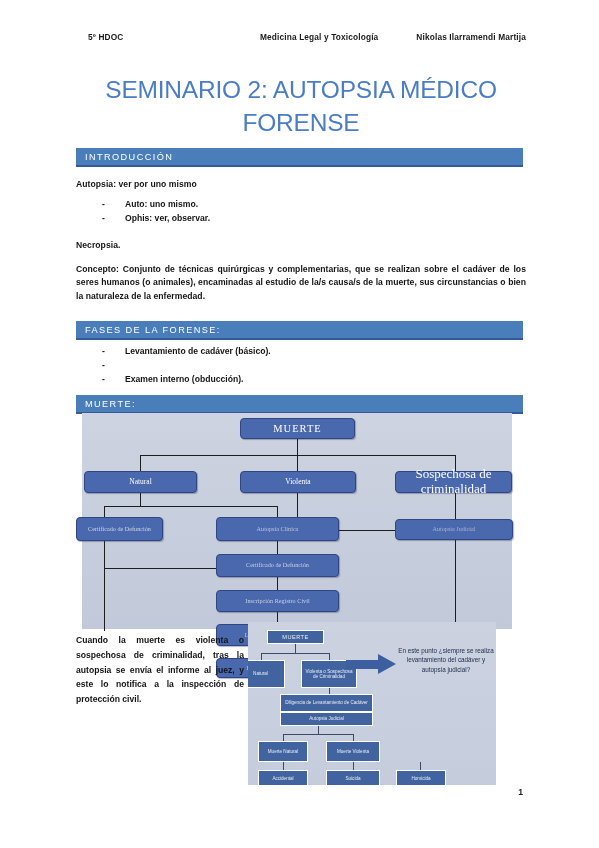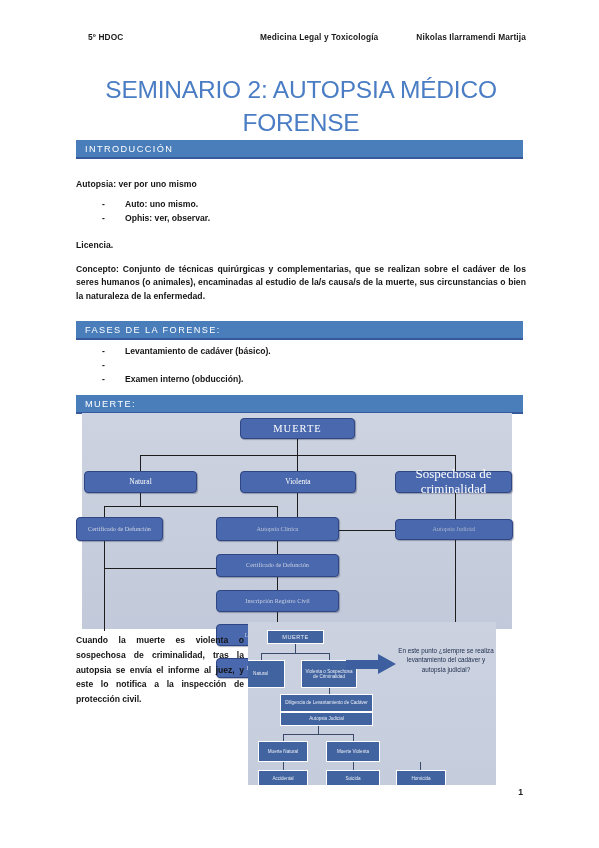--- a/index.html
+++ b/index.html
@@ -226,38 +226,38 @@
 <div class="page">
 
   <div class="doc-header">
     <span class="h-left">5º HDOC</span>
     <span class="h-center">Medicina Legal y Toxicología</span>
     <span class="h-right">Nikolas Ilarramendi Martija</span>
   </div>
 
   <div class="doc-title">SEMINARIO 2: AUTOPSIA MÉDICO FORENSE</div>
 
-  <div class="banner" style="top:140px;">
+  <div class="banner" style="top:148px;">
     <span>INTRODUCCIÓN</span>
   </div>
 
   <div class="para" style="top:178px;">Autopsia: ver por uno mismo</div>
 
   <div class="bullets" style="top:198px;">
     <div class="bullet-row">
       <span class="dash">-</span>
       <span>Auto: uno mismo.</span>
     </div>
     <div class="bullet-row">
       <span class="dash">-</span>
       <span>Ophis: ver, observar.</span>
     </div>
   </div>
 
-  <div class="para" style="top:239px;">Licencia.</div>
+  <div class="para" style="top:239px;">Necropsia.</div>
 
   <div class="para" style="top:263px;">Concepto: Conjunto de técnicas quirúrgicas y complementarias, que se realizan sobre el cadáver de los seres humanos (o animales), encaminadas al estudio de la/s causa/s de la muerte, sus circunstancias o bien la naturaleza de la enfermedad.</div>
 
   <div class="banner" style="top:321px;">
     <span>FASES DE LA FORENSE:</span>
   </div>
 
   <div class="bullets" style="top:345px;">
     <div class="bullet-row">
       <span class="dash">-</span>

